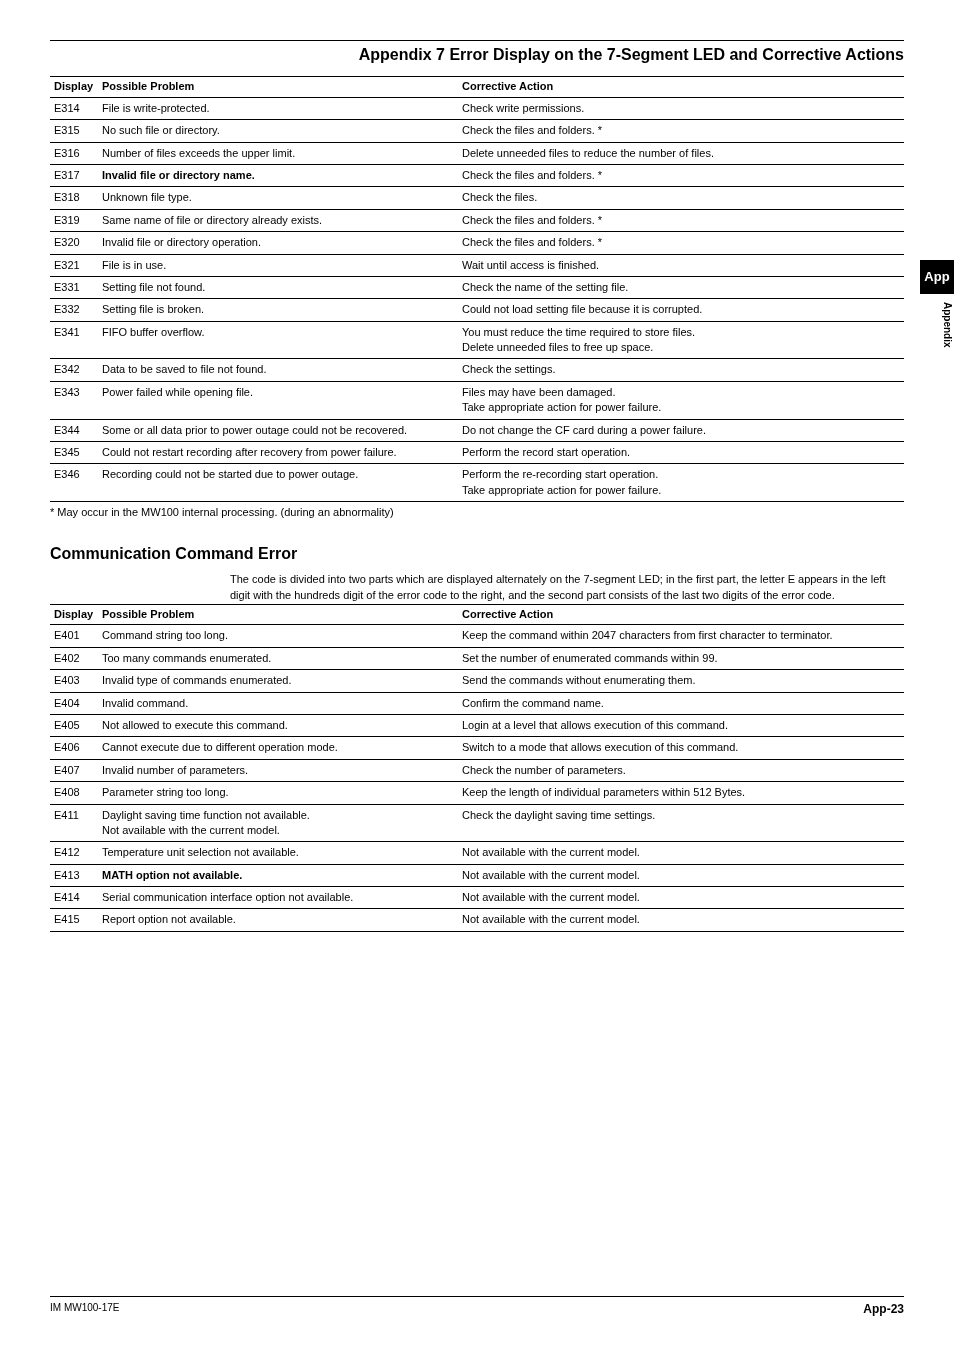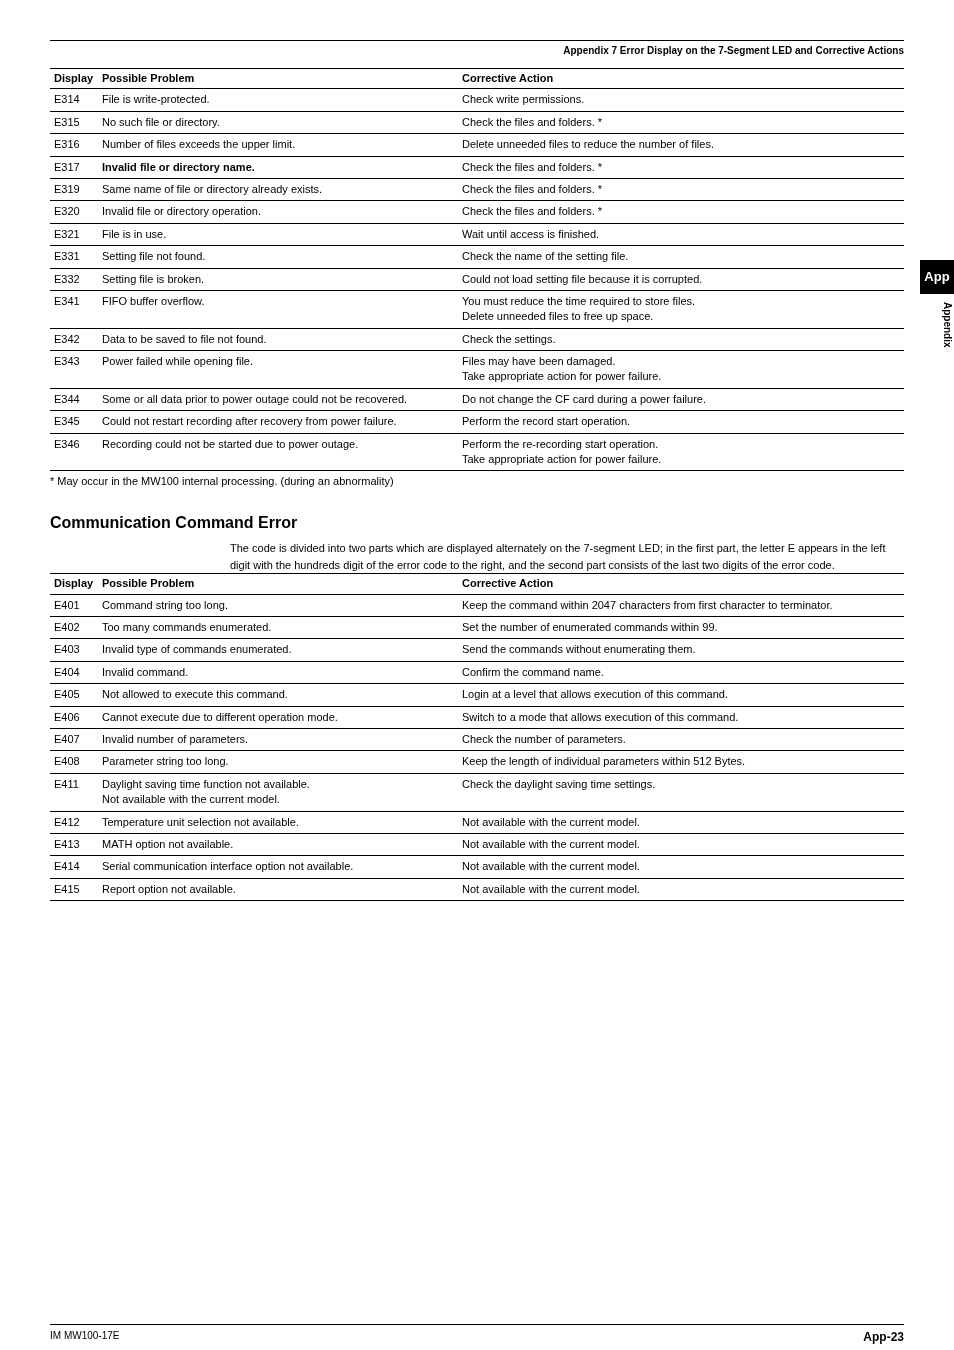--- a/index.html
+++ b/index.html
@@ -15,21 +15,21 @@
     position: relative;
     min-height: 1350px;
   }
   .header-rule {
     border-bottom: 1px solid #000;
     margin-bottom: 3px;
   }
   .header-title {
     text-align: right;
     font-weight: bold;
-    font-size: 10px;
+    font-size: 16px;
     margin-bottom: 10px;
   }
   table {
     width: 100%;
     border-collapse: collapse;
     font-size: 11px;
   }
   th {
     text-align: left;
     font-weight: bold;
@@ -77,21 +77,21 @@
   .side-appendix {
     writing-mode: vertical-rl;
     font-size: 10px;
     font-weight: bold;
     padding-top: 8px;
     text-align: center;
     width: 34px;
   }
   .footer {
     position: absolute;
-    bottom: 4px;
+    bottom: 32px;
     left: 50px;
     right: 50px;
     border-top: 1px solid #000;
     display: flex;
     justify-content: space-between;
     padding-top: 4px;
     font-size: 10px;
   }
   .footer-right { font-weight: bold; font-size: 12px; }
 </style>
@@ -124,20 +124,25 @@
         <td>E316</td>
         <td style="white-space: pre-line;">Number of files exceeds the upper limit.</td>
         <td style="white-space: pre-line;">Delete unneeded files to reduce the number of files.</td>
       </tr>
       <tr>
         <td>E317</td>
         <td style="white-space: pre-line; font-weight: bold;">Invalid file or directory name.</td>
         <td style="white-space: pre-line;">Check the files and folders. *</td>
       </tr>
       <tr>
+        <td>E318</td>
+        <td style="white-space: pre-line;">Unknown file type.</td>
+        <td style="white-space: pre-line;">Check the files.</td>
+      </tr>
+      <tr>
         <td>E319</td>
         <td style="white-space: pre-line;">Same name of file or directory already exists.</td>
         <td style="white-space: pre-line;">Check the files and folders. *</td>
       </tr>
       <tr>
         <td>E320</td>
         <td style="white-space: pre-line;">Invalid file or directory operation.</td>
         <td style="white-space: pre-line;">Check the files and folders. *</td>
       </tr>
       <tr>
@@ -250,21 +255,21 @@
 Not available with the current model.</td>
         <td style="white-space: pre-line;">Check the daylight saving time settings.</td>
       </tr>
       <tr>
         <td>E412</td>
         <td style="white-space: pre-line;">Temperature unit selection not available.</td>
         <td style="white-space: pre-line;">Not available with the current model.</td>
       </tr>
       <tr>
         <td>E413</td>
-        <td style="white-space: pre-line;">MATH option not available.</td>
+        <td style="white-space: pre-line; font-weight: bold;">MATH option not available.</td>
         <td style="white-space: pre-line;">Not available with the current model.</td>
       </tr>
       <tr>
         <td>E414</td>
         <td style="white-space: pre-line;">Serial communication interface option not available.</td>
         <td style="white-space: pre-line;">Not available with the current model.</td>
       </tr>
       <tr>
         <td>E415</td>
         <td style="white-space: pre-line;">Report option not available.</td>

